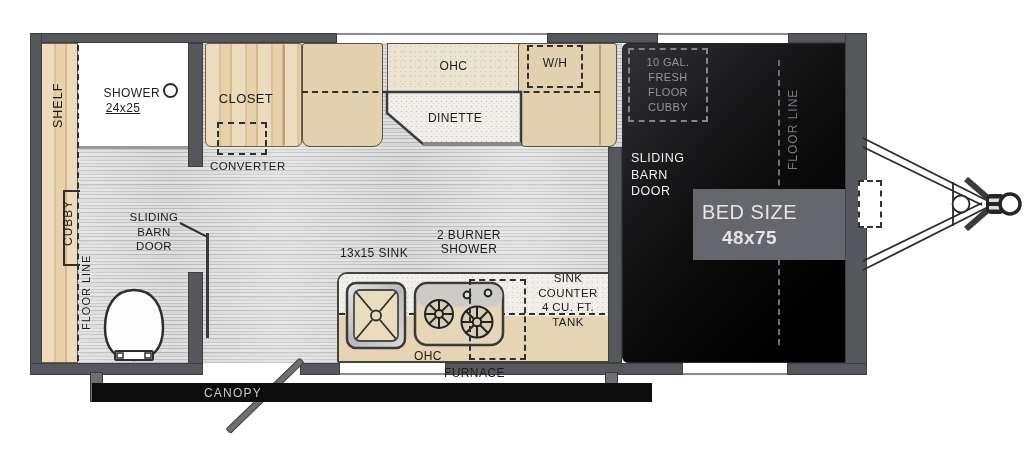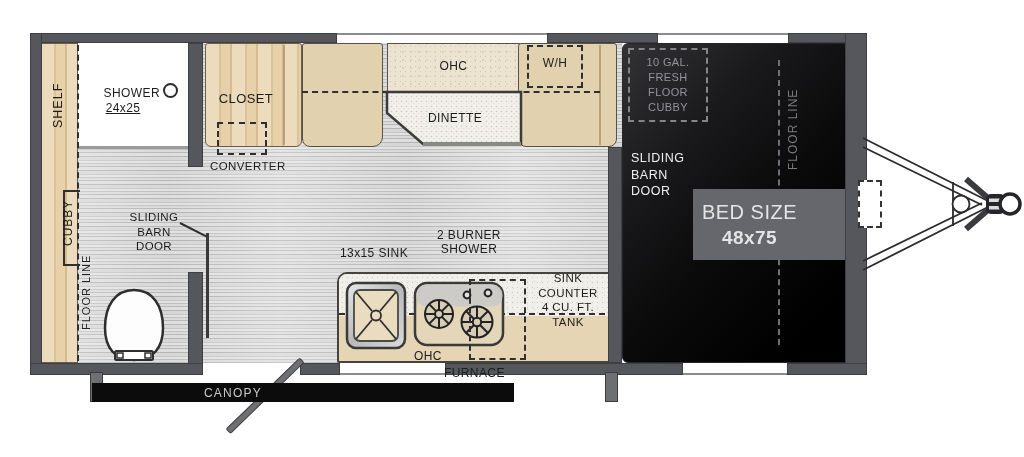--- a/index.html
+++ b/index.html
@@ -157,21 +157,21 @@
 
   <div class="abs win" style="left:337px;top:33px;width:210px;height:10px;border-top:2px solid #8b8c90;box-sizing:border-box;"></div>
   <div class="abs win" style="left:658px;top:33px;width:130px;height:10px;border-top:2px solid #8b8c90;box-sizing:border-box;"></div>
   <div class="abs win" style="left:340px;top:363px;width:105px;height:12px;border-bottom:2px solid #8b8c90;box-sizing:border-box;"></div>
   <div class="abs win" style="left:683px;top:363px;width:104px;height:12px;border-bottom:2px solid #8b8c90;box-sizing:border-box;"></div>
   <div class="abs win" style="left:203px;top:363px;width:97px;height:12px;"></div>
 
   <div class="abs post" style="left:228px;top:428px;width:103px;height:7px;transform:rotate(-44deg);transform-origin:0 50%;border-radius:2px;"></div>
   <div class="abs post" style="left:90px;top:372px;width:13px;height:30px;"></div>
   <div class="abs post" style="left:605px;top:372px;width:13px;height:30px;"></div>
-  <div class="abs canopy" style="left:92px;top:383px;width:422px;height:19px;">
+  <div class="abs canopy" style="left:92px;top:383px;width:560px;height:19px;">
     <div class="abs lbl" style="left:112px;top:3px;color:#c9c9c9;letter-spacing:1.2px;">CANOPY</div>
   </div>
 
   <svg class="abs" style="left:857px;top:128px;" width="167" height="155" viewBox="0 0 167 155">
     <g stroke="#2b2b2b" stroke-width="1.8" fill="none">
       <line x1="6" y1="10" x2="131" y2="73"></line>
       <line x1="6" y1="19" x2="125" y2="77"></line>
       <line x1="6" y1="142" x2="131" y2="79"></line>
       <line x1="6" y1="133" x2="125" y2="75"></line>
       <line x1="96" y1="54" x2="96" y2="98"></line>

